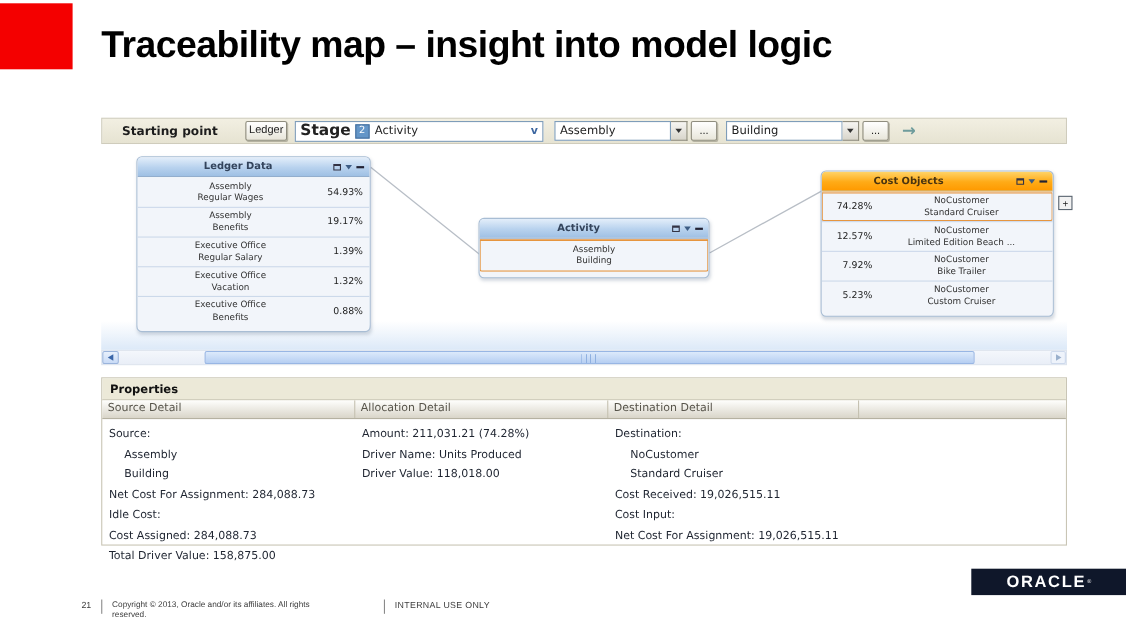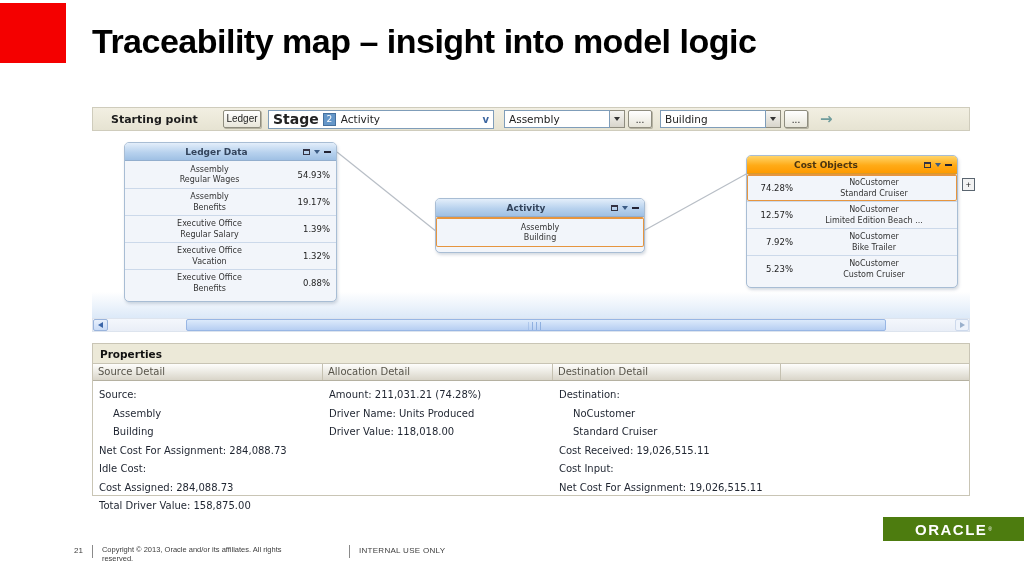--- a/index.html
+++ b/index.html
@@ -88,21 +88,21 @@
   .prop-line { line-height:18.5px; white-space:nowrap; }
   .prop-line.indent { padding-left:14px; }
 
   
   #footer { left:74px; top:545px; display:flex; align-items:flex-start; }
   #page-num { font-size:8px; color:#3d3d3d; margin-top:1px; }
   .foot-div { width:1px; height:13px; background:#8a8a8a; margin:0 9px; }
   #copyright { font-size:7.5px; line-height:9px; color:#3d3d3d; width:238px; }
   #classification { font-size:8px; color:#3d3d3d; margin-top:1px; letter-spacing:.3px; }
 
-  #oracle-logo { left:883px; top:517px; width:141px; height:24px; background:#4d7c0f; display:flex; align-items:center; justify-content:center; }
+  #oracle-logo { left:883px; top:517px; width:141px; height:24px; background:#0f172a; display:flex; align-items:center; justify-content:center; }
   #oracle-wordmark { color:#fff; font-weight:bold; font-size:15px; letter-spacing:1.5px; font-family:"Liberation Sans", sans-serif; }
   #oracle-reg { color:#fff; font-size:5px; vertical-align:top; margin-left:1px; }
 </style>
 </head>
 <body>
 
 <div class="abs" id="accent-square"></div>
 <div class="abs" id="slide-title">Traceability map – insight into model logic</div>
 
 <div class="abs" id="shot">

